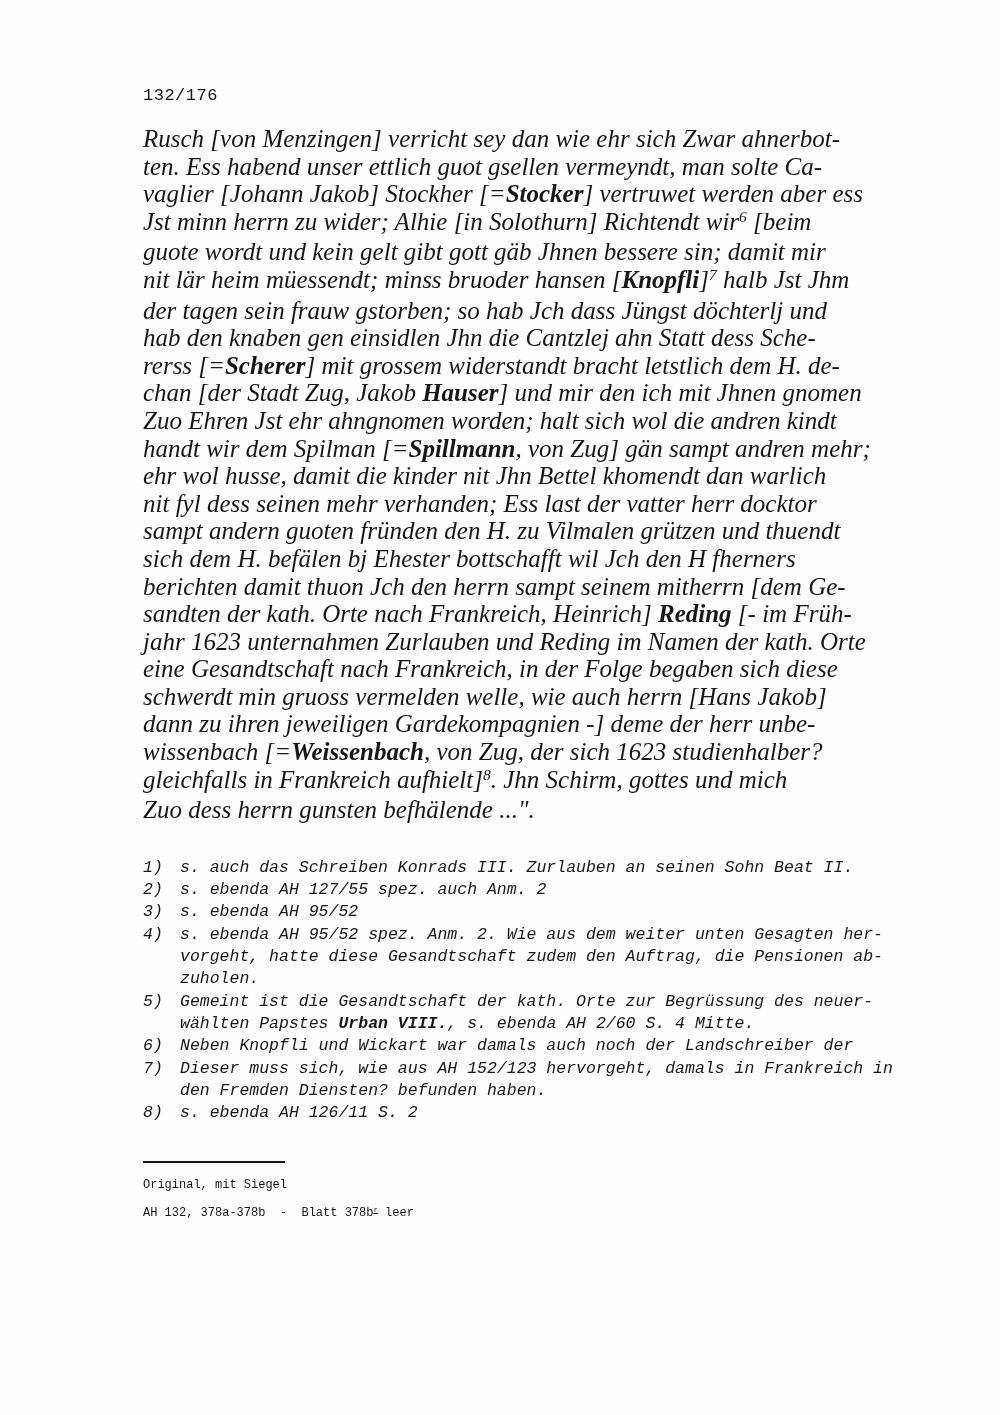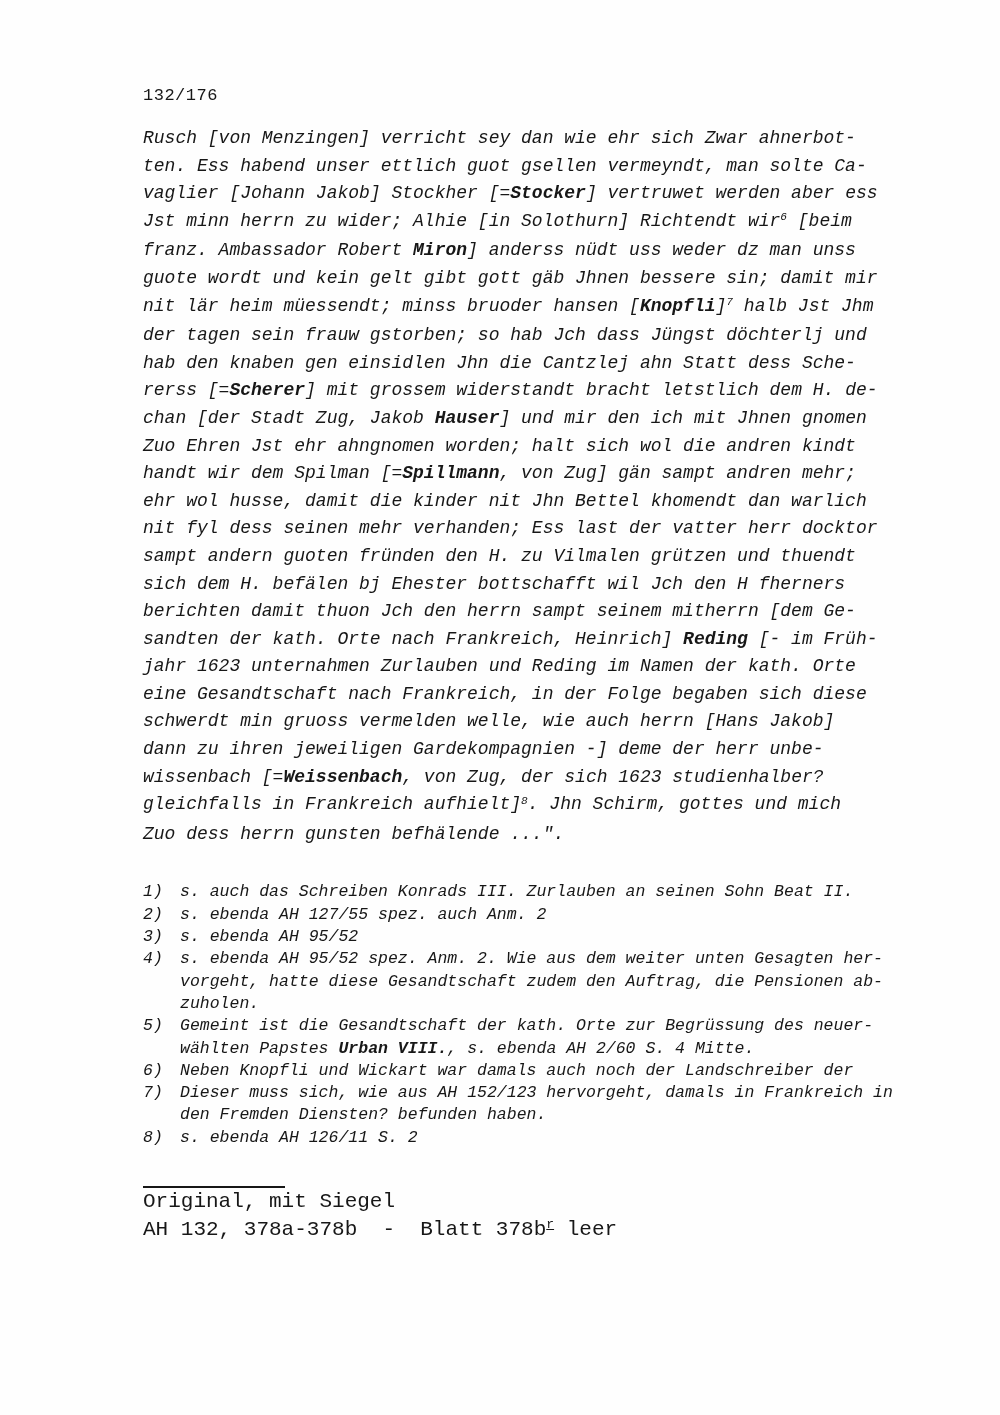--- a/index.html
+++ b/index.html
@@ -18,23 +18,23 @@
     overflow: hidden;
   }
   .page-number {
     font-family: "Liberation Mono", monospace;
     font-size: 17px;
     line-height: 20px;
     margin-bottom: 19px;
     letter-spacing: 0.5px;
   }
   .body-text {
-    font-family: Liberation Mono, monospace;
+    font-family: Liberation Serif, serif;
     font-style: italic;
-    font-size: 18px;
+    font-size: 25px;
     line-height: 27.6px;
   }
   .line {
     white-space: pre;
   }
   .b { font-weight: 700; }
   .sup {
     font-size: 62%;
     position: relative;
     top: -0.5em;
@@ -49,37 +49,37 @@
   }
   .fn-row { display: flex; }
   .fn-marker { flex: 0 0 37px; width: 37px; }
   .fn-body { flex: 1 1 auto; }
   .rule {
     width: 142px;
     border-top: 2px solid #171717;
     margin-top: 37px;
   }
   .colophon {
+    margin-top: 9px;
     font-family: "Liberation Mono", monospace;
     font-style: normal;
-    font-size: 21px;
+    font-size: 12px;
     line-height: 27.5px;
   }
 </style>
 </head>
 <body>
 
 <div class="page">
   <div class="page-number">132/176</div>
   <div class="body-text">
       <div class="line"><span>Rusch [von Menzingen] verricht sey dan wie ehr sich Zwar ahnerbot-</span></div>
       <div class="line"><span>ten. Ess habend unser ettlich guot gsellen vermeyndt, man solte Ca-</span></div>
       <div class="line"><span>vaglier [Johann Jakob] Stockher [=</span><span class="b">Stocker</span><span>] vertruwet werden aber ess</span></div>
       <div class="line"><span>Jst minn herrn zu wider; Alhie [in Solothurn] Richtendt wir</span><span class="sup">6</span><span> [beim</span></div>
-      <div class="line"><span>franz. Ambassador Robert </span><span class="b">Miron</span><span>] anderss nüdt uss weder dz man unss</span></div>
       <div class="line"><span>guote wordt und kein gelt gibt gott gäb Jhnen bessere sin; damit mir</span></div>
       <div class="line"><span>nit lär heim müessendt; minss bruoder hansen [</span><span class="b">Knopfli</span><span>]</span><span class="sup">7</span><span> halb Jst Jhm</span></div>
       <div class="line"><span>der tagen sein frauw gstorben; so hab Jch dass Jüngst döchterlj und</span></div>
       <div class="line"><span>hab den knaben gen einsidlen Jhn die Cantzlej ahn Statt dess Sche-</span></div>
       <div class="line"><span>rerss [=</span><span class="b">Scherer</span><span>] mit grossem widerstandt bracht letstlich dem H. de-</span></div>
       <div class="line"><span>chan [der Stadt Zug, Jakob </span><span class="b">Hauser</span><span>] und mir den ich mit Jhnen gnomen</span></div>
       <div class="line"><span>Zuo Ehren Jst ehr ahngnomen worden; halt sich wol die andren kindt</span></div>
       <div class="line"><span>handt wir dem Spilman [=</span><span class="b">Spillmann</span><span>, von Zug] gän sampt andren mehr;</span></div>
       <div class="line"><span>ehr wol husse, damit die kinder nit Jhn Bettel khomendt dan warlich</span></div>
       <div class="line"><span>nit fyl dess seinen mehr verhanden; Ess last der vatter herr docktor</span></div>

